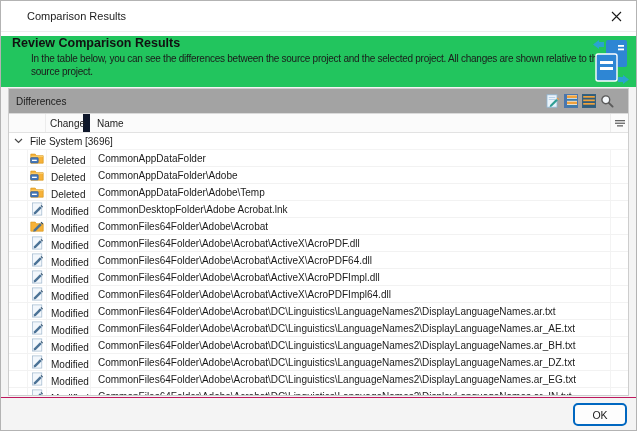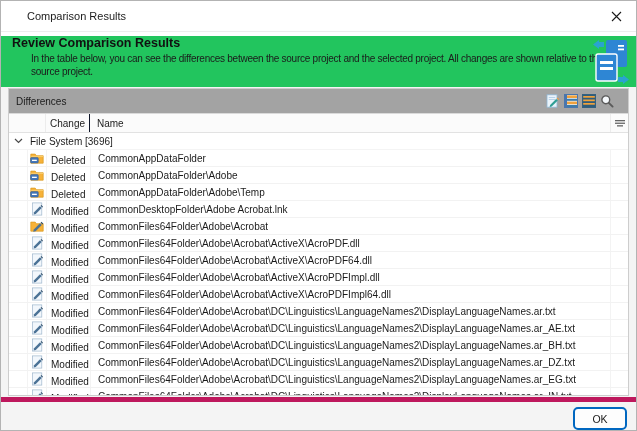--- a/index.html
+++ b/index.html
@@ -23,38 +23,38 @@
     background:#fff;box-sizing:border-box;display:flex;flex-direction:column;overflow:hidden;}
   .diff-bar{height:24px;flex:none;background:#a3a3a3;border-bottom:1px solid #dadada;
     display:flex;align-items:center;padding:0 14px 0 7px;}
   .diff-title{font-size:10px;color:#1b1b1b;}
   .toolbar{margin-left:auto;display:flex;gap:4px;align-items:center;}
   .tb-btn{width:14px;height:14px;display:flex;align-items:center;justify-content:center;cursor:pointer;}
   
   .grid-header{height:18px;flex:none;background:#fbfbfb;border-bottom:1px solid #e2e2e2;
     display:flex;font-size:10px;color:#222;align-items:stretch;}
   .gh-lead{width:36px;border-right:1px solid #ececec;}
-  .gh-change{width:44px;border-right:1px solid #0f172a;display:flex;align-items:center;padding-left:4px;box-sizing:border-box;}
+  .gh-change{width:44px;border-right:7px solid #0f172a;display:flex;align-items:center;padding-left:4px;box-sizing:border-box;}
   .gh-name{flex:1;border-right:1px solid #ececec;display:flex;align-items:center;padding-left:7px;}
   .gh-gutter{width:17px;display:flex;align-items:center;justify-content:center;}
   
   .list{flex:1;overflow:hidden;font-size:10px;color:#1b1b1b;}
   .group-row{height:17px;display:flex;align-items:center;border-bottom:1px solid #f4f4f4;box-sizing:border-box;}
   .group-chevron{margin-left:5px;width:10px;display:flex;align-items:center;}
   .group-label{margin-left:6px;}
   .row{height:17px;display:flex;align-items:stretch;border-bottom:1px solid #f2f2f2;box-sizing:border-box;}
   .c-exp{width:18px;border-right:1px solid #f3f3f3;}
   .c-icon{width:18px;border-right:1px solid #f3f3f3;display:flex;align-items:center;justify-content:center;}
   .row-icon{width:14px;height:14px;display:block;}
   .c-change{width:44px;border-right:1px solid #f3f3f3;display:flex;align-items:flex-end;padding-left:4px;box-sizing:border-box;}
   .c-name{flex:1;border-right:1px solid #f3f3f3;display:flex;align-items:center;padding-left:7px;white-space:nowrap;overflow:hidden;}
   .c-gutter{width:17px;}
   
   .footer{position:absolute;left:0;right:0;bottom:0;height:33px;background:#f4f4f4;
-    border-top:5px solid #be185d;box-sizing:border-box;}
+    border-top:1px solid #be185d;box-sizing:border-box;}
   .ok-btn{position:absolute;right:9px;top:5px;width:54px;height:23px;background:#fdfdfd;
     border:2px solid #0067c0;border-radius:5px;display:flex;align-items:center;justify-content:center;
     font-size:10.5px;color:#1a1a1a;box-sizing:border-box;cursor:pointer;}
   svg{display:block;}
 </style>
 </head>
 <body>
 
 <div class="dialog">
 

